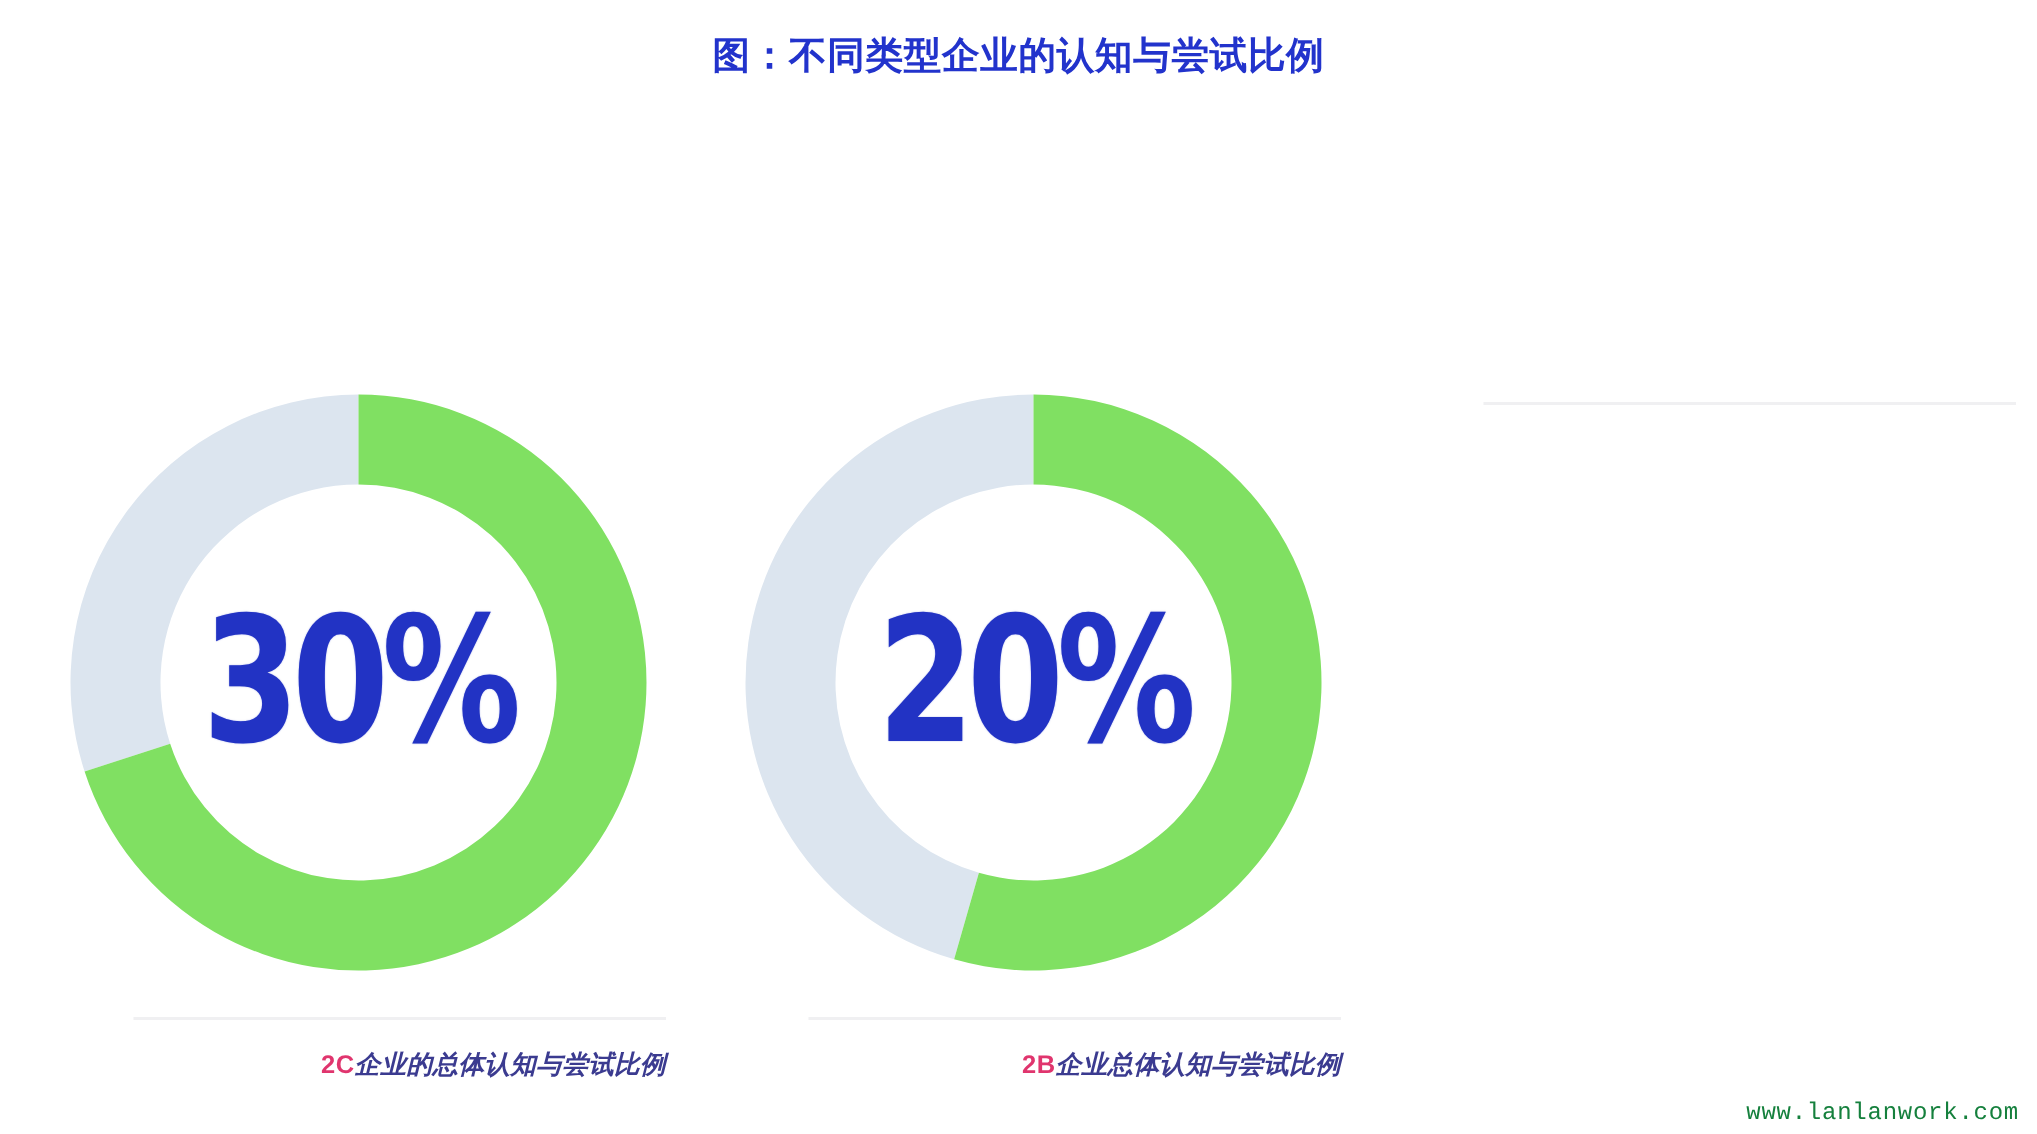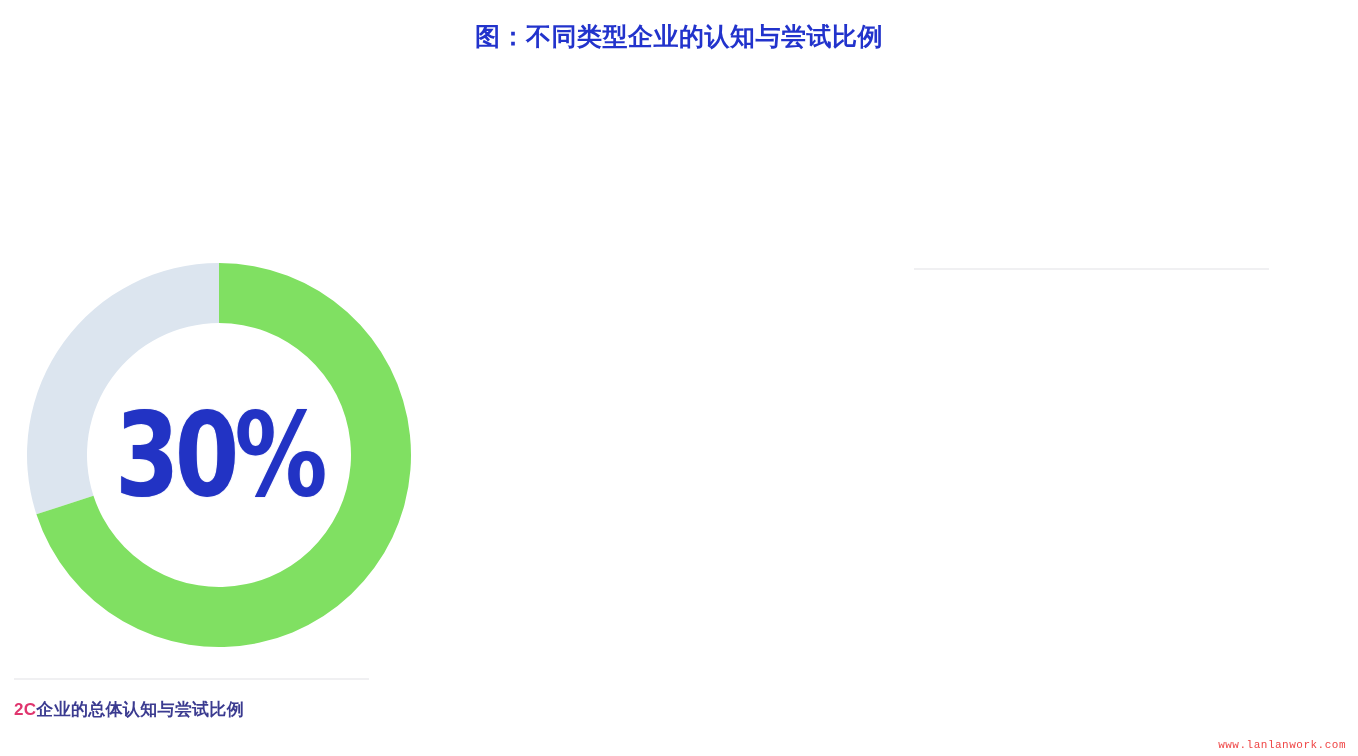--- a/index.html
+++ b/index.html
@@ -46,21 +46,21 @@
     justify-content: space-between;
     padding: 0 14px;
   }
 
   .panel {
     position: relative;
     width: 430px;
     height: 500px;
     display: flex;
     flex-direction: column;
-    align-items: flex-start;
+    align-items: flex-end;
   }
 
   
   .donut-wrap {
     position: relative;
     width: 410px;
     height: 410px;
     display: flex;
     align-items: center;
     justify-content: center;
@@ -100,30 +100,30 @@
   
   .panel-caption {
     margin-top: 20px;
     font-size: 17px;
     font-weight: bold;
     line-height: 1.2;
     white-space: nowrap;
     letter-spacing: 0.3px;
   }
   .cap-prefix { color: #E0356E; }
-  .cap-body   { color: #3B3B90; }
+  .cap-body   { color: #3B3B90; font-style: italic; }
 
   
   .watermark {
     position: absolute;
     right: 12px;
     bottom: 5px;
     font-family: "Liberation Mono", "DejaVu Sans Mono", monospace;
-    font-size: 11px;
-    color: #ef4444;
+    font-size: 16px;
+    color: #15803d;
     letter-spacing: 0.5px;
     white-space: nowrap;
   }
 </style>
 </head>
 <body>
 
 <div id="page">
 
   <div class="chart-title">图：不同类型企业的认知与尝试比例</div>
@@ -137,20 +137,33 @@
           <path class="arc-green" fill="#80E062" d="M 205 13 A 192 192 0 1 1 22.39714887133053 264.3312629199899 L 79.46053984903973 245.79024325749307 A 132 132 0 1 0 205 73 Z"></path>
         </svg>
         <div class="donut-value">30%</div>
       </div>
       <div class="panel-divider"></div>
       <div class="panel-caption">
         <span class="cap-prefix">2C</span><span class="cap-body">企业的总体认知与尝试比例</span>
       </div>
     </div>
 
+    <div class="panel">
+      <div class="donut-wrap">
+        <svg class="donut-svg" viewBox="0 0 410 410">
+          <path class="arc-grey" fill="#DCE5EF" d="M 152.0776276831362 389.5622456201572 A 192 192 0 0 1 204.99999999999997 13 L 204.99999999999997 73 A 132 132 0 0 0 168.61586903215613 331.8865438638581 Z"></path>
+          <path class="arc-green" fill="#80E062" d="M 205 13 A 192 192 0 1 1 152.0776276831362 389.5622456201572 L 168.61586903215613 331.8865438638581 A 132 132 0 1 0 205 73 Z"></path>
+        </svg>
+        <div class="donut-value">20%</div>
+      </div>
+      <div class="panel-divider"></div>
+      <div class="panel-caption">
+        <span class="cap-prefix">2B</span><span class="cap-body">企业总体认知与尝试比例</span>
+      </div>
+    </div>
 
     <div class="panel">
       <div class="panel-divider"></div>
     </div>
 
   </div>
 
   <div class="watermark">www.lanlanwork.com</div>
 
 </div>

